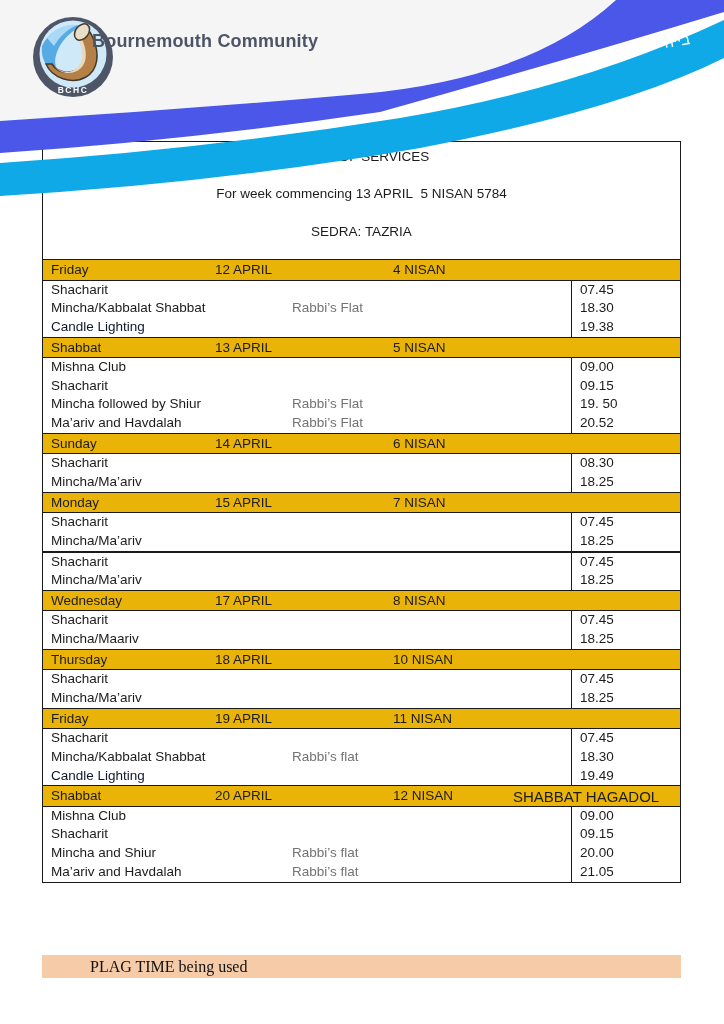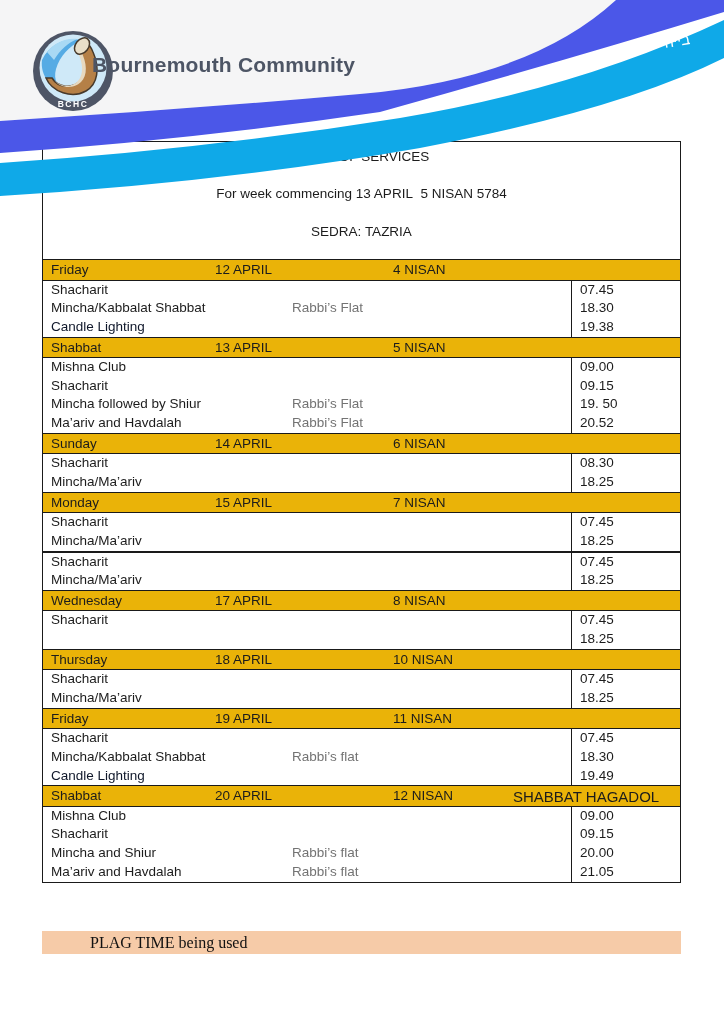--- a/index.html
+++ b/index.html
@@ -1,22 +1,22 @@
 <!DOCTYPE html>
 <html><head>
 <meta charset="utf-8">
 <style>
   html,body{margin:0;padding:0;background:#fff;}
   .page{position:relative;width:724px;height:1024px;background:#ffffff;overflow:hidden;
         font-family:"Liberation Sans",sans-serif;color:#1c1c1c;}
 
   
   .waves{position:absolute;top:0;left:0;z-index:5;pointer-events:none;}
-  .logo{position:absolute;top:30px;left:32px;width:82px;height:82px;z-index:6;}
-  .org-name{position:absolute;top:53px;left:92px;z-index:6;font-size:21px;font-weight:600;
+  .logo{position:absolute;top:16px;left:32px;width:82px;height:82px;z-index:6;}
+  .org-name{position:absolute;top:29px;left:92px;z-index:6;font-size:18px;font-weight:600;
             color:#4D5565;line-height:24px;letter-spacing:.2px;}
   .hebrew-mark{position:absolute;top:32px;left:664px;z-index:6;color:#ffffff;font-size:15px;
                transform:rotate(-9deg);}
 
   
   .services-table{position:absolute;left:42px;top:141px;width:639px;box-sizing:border-box;
                   border:1px solid #1a1a1a;z-index:1;font-size:13.5px;background:transparent;}
   .table-head{text-align:center;padding:5px 0 18px;}
   .t-title{line-height:19px;}
   .t-sub{margin-top:18px;line-height:19px;}
@@ -28,21 +28,21 @@
   .day-header .hdate{position:absolute;left:350px;top:0;}
   .day-header .note{position:absolute;left:470px;top:1px;font-size:15px;}
   .body{display:flex;border-top:1px solid #1a1a1a;}
   .services{flex:1;padding-left:8px;}
   .times{width:109px;box-sizing:border-box;border-left:1px solid #1a1a1a;padding-left:8px;flex:none;}
   .line{position:relative;height:18.7px;line-height:18.7px;white-space:nowrap;}
   .venue{position:absolute;left:241px;color:#737373;}
   .red{color:#0f172a;}
 
   
-  .footer-bar{position:absolute;left:42px;top:931px;width:639px;height:23px;background:#F6CBA8;
+  .footer-bar{position:absolute;left:42px;top:955px;width:639px;height:23px;background:#F6CBA8;
               z-index:1;font-family:"Liberation Serif",serif;font-size:16px;line-height:23px;color:#111;}
   .footer-bar span{padding-left:48px;}
 </style>
 </head>
 <body>
 
 <div class="page">
 
   <svg class="waves" width="724" height="220" viewBox="0 0 724 220" aria-hidden="true">
     <path d="M0,0 L616,0 Q530,79 360,94 Q180,110 0,121 Z" fill="#F5F5F6"></path>
@@ -169,20 +169,21 @@
         <div class="section">
     <div class="day-header">
       <span class="day">Wednesday</span>
       <span class="date">17 APRIL</span>
       <span class="hdate">8 NISAN</span>
       
     </div>
     <div class="body">
       <div class="services">
               <div class="line"><span class="service">Shacharit</span></div>
+              <div class="line"><span class="service">Mincha/Maariv</span></div>
             </div>
       <div class="times">
               <div class="line time">07.45</div>
               <div class="line time">18.25</div>
             </div>
     </div>
   </div>
         <div class="section">
     <div class="day-header">
       <span class="day">Thursday</span>

